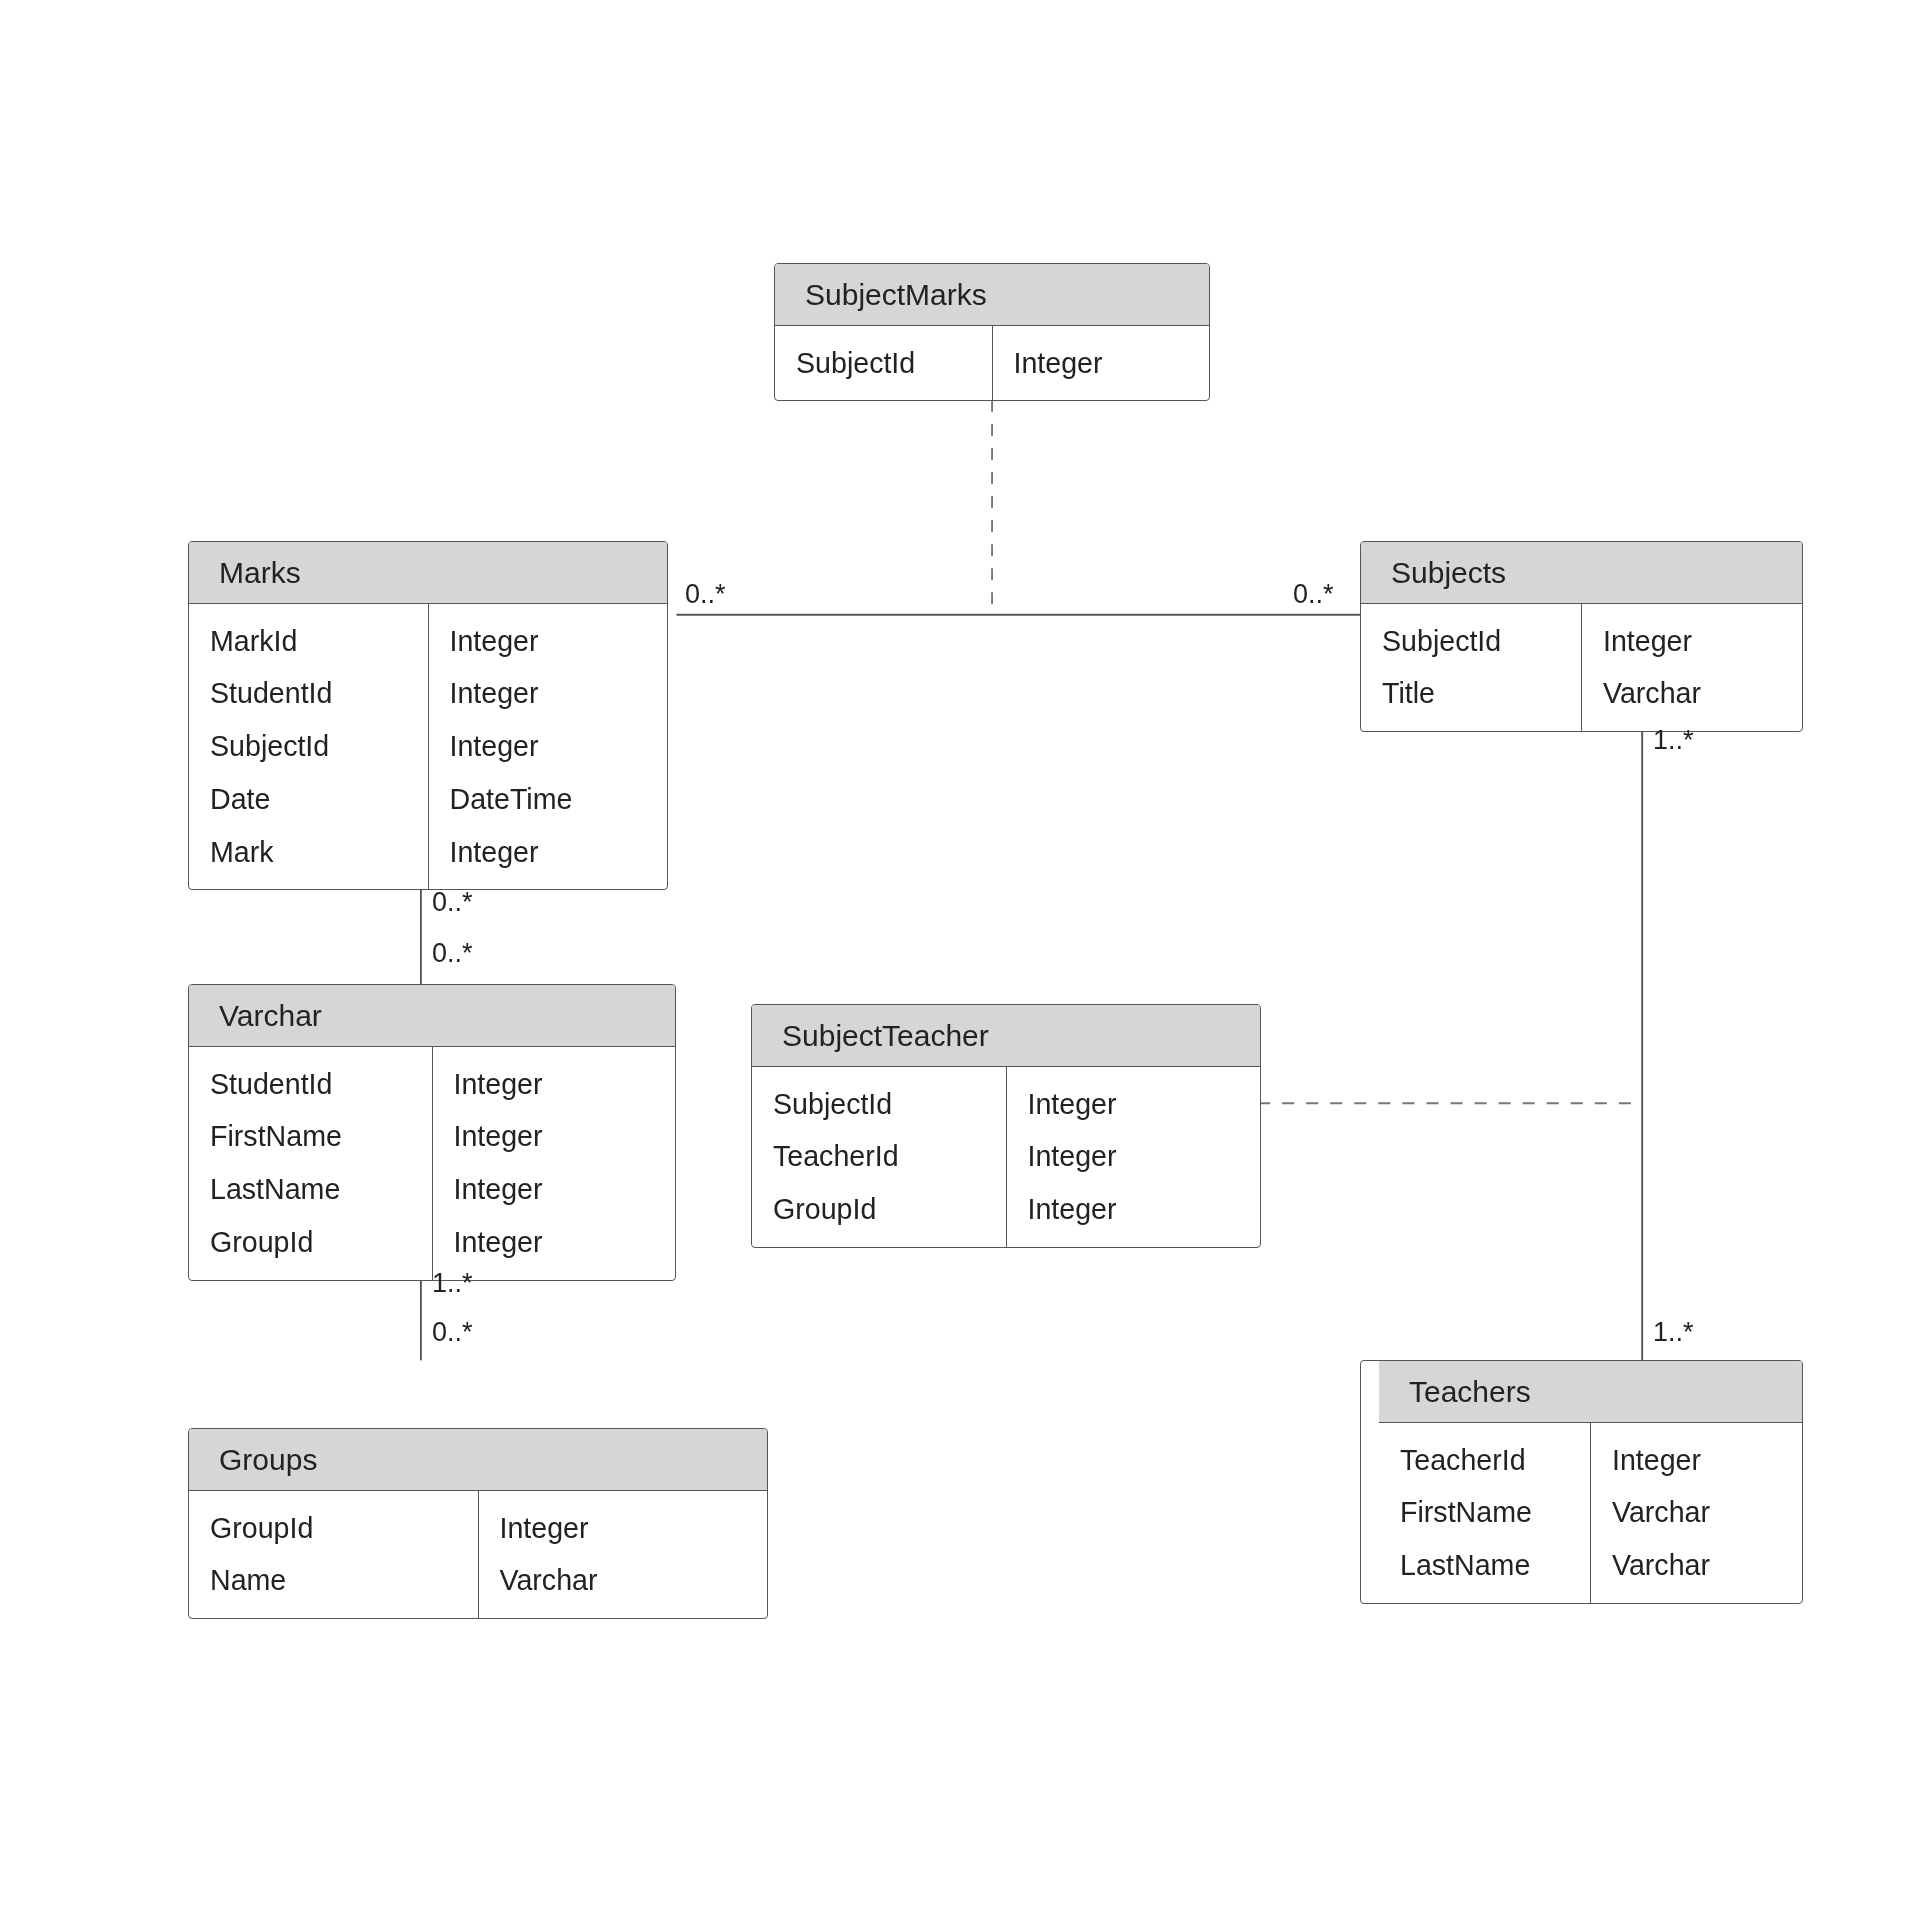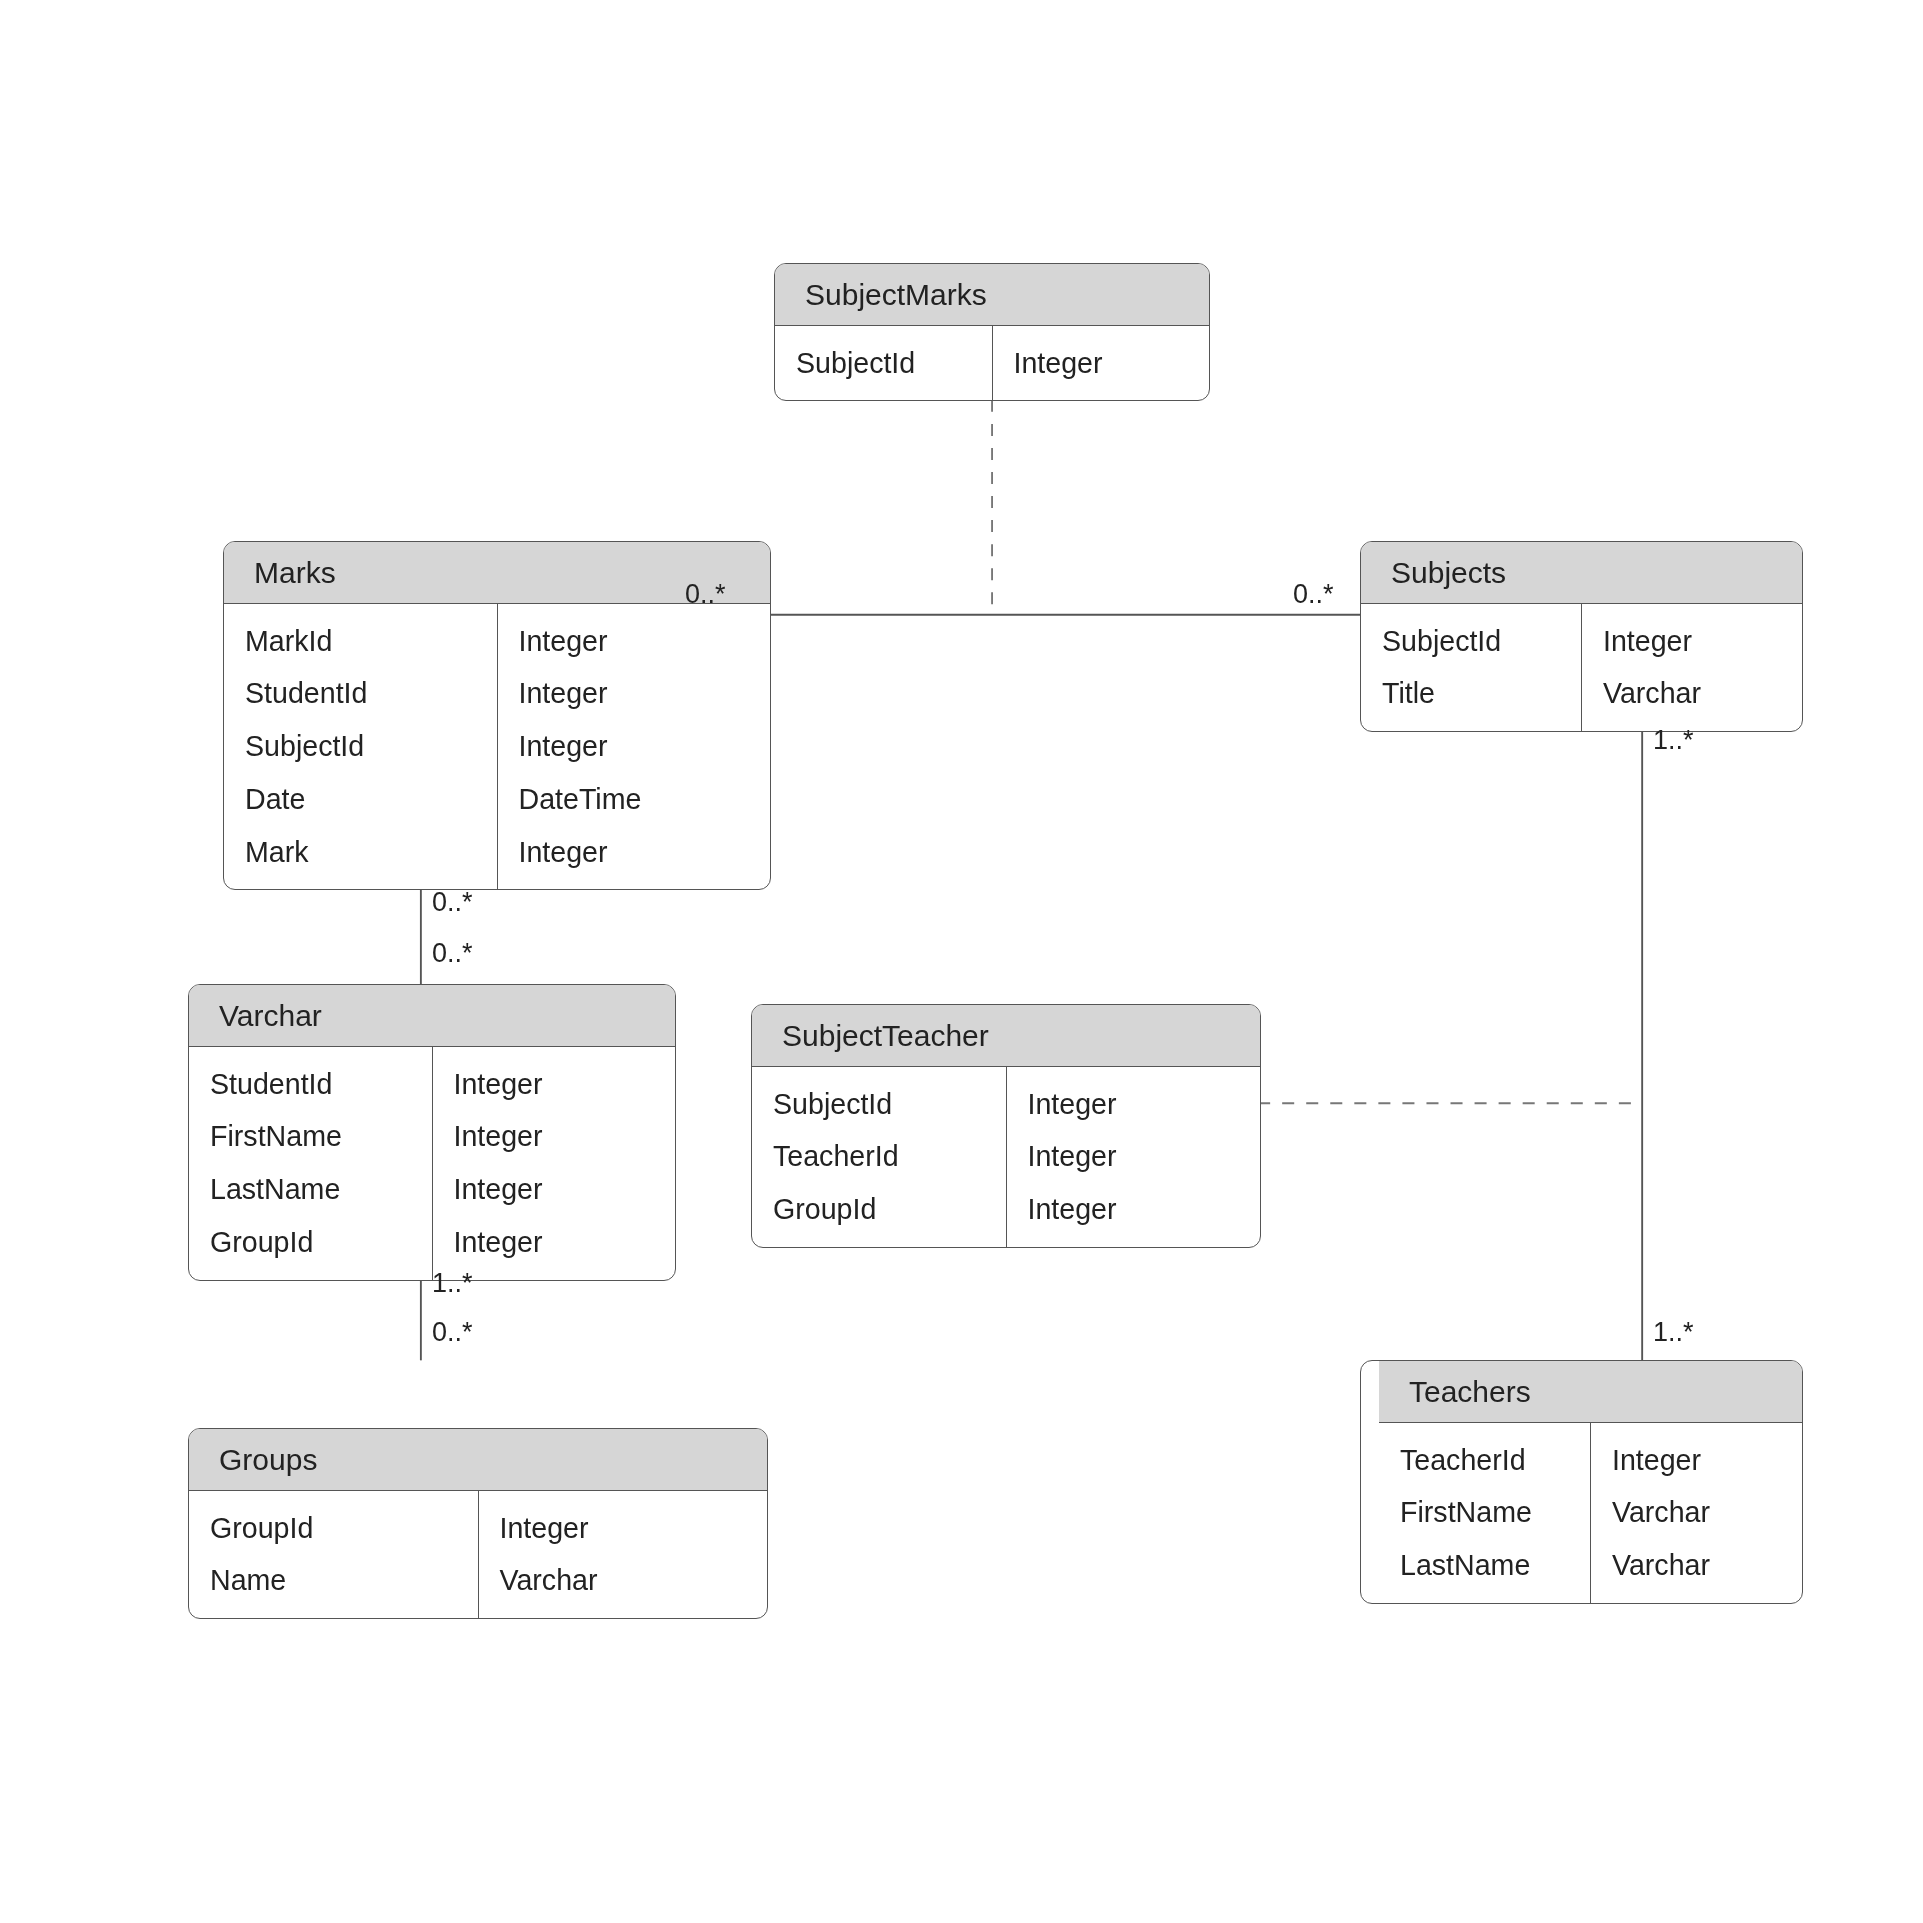--- a/index.html
+++ b/index.html
@@ -12,21 +12,21 @@
     color: #222;
   }
   .canvas {
     position: relative;
     width: 1924px;
     height: 1924px;
   }
   .entity {
     position: absolute;
     border: 1.5px solid #555;
-    border-radius: 12px;
+    border-radius: 4px;
     overflow: hidden;
     background: #fff;
     box-sizing: border-box;
   }
   .entity .title {
     background: #d6d6d6;
     padding: 13.5px 22.5px 13.5px 30px;
     font-size: 30px;
     border-bottom: 1.5px solid #555;
     font-weight: 400;
@@ -91,21 +91,21 @@
     <div class="body">
       <div class="col left">
         <div>SubjectId</div>
       </div>
       <div class="col">
         <div>Integer</div>
       </div>
     </div>
   </div>
 
-  <div class="entity" style="left:188px; top:541px; width:548px;margin-left:35px;">
+  <div class="entity" style="left:188px; top:541px; width:480px;">
     <div class="title">Marks</div>
     <div class="body">
       <div class="col left">
         <div>MarkId</div>
         <div>StudentId</div>
         <div>SubjectId</div>
         <div>Date</div>
         <div>Mark</div>
       </div>
       <div class="col">

